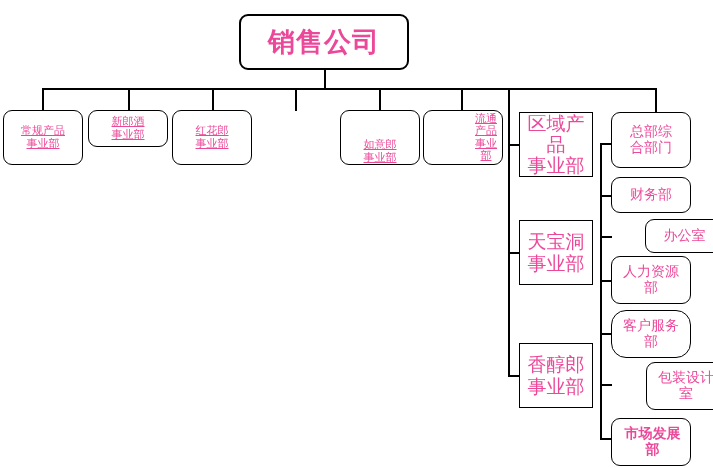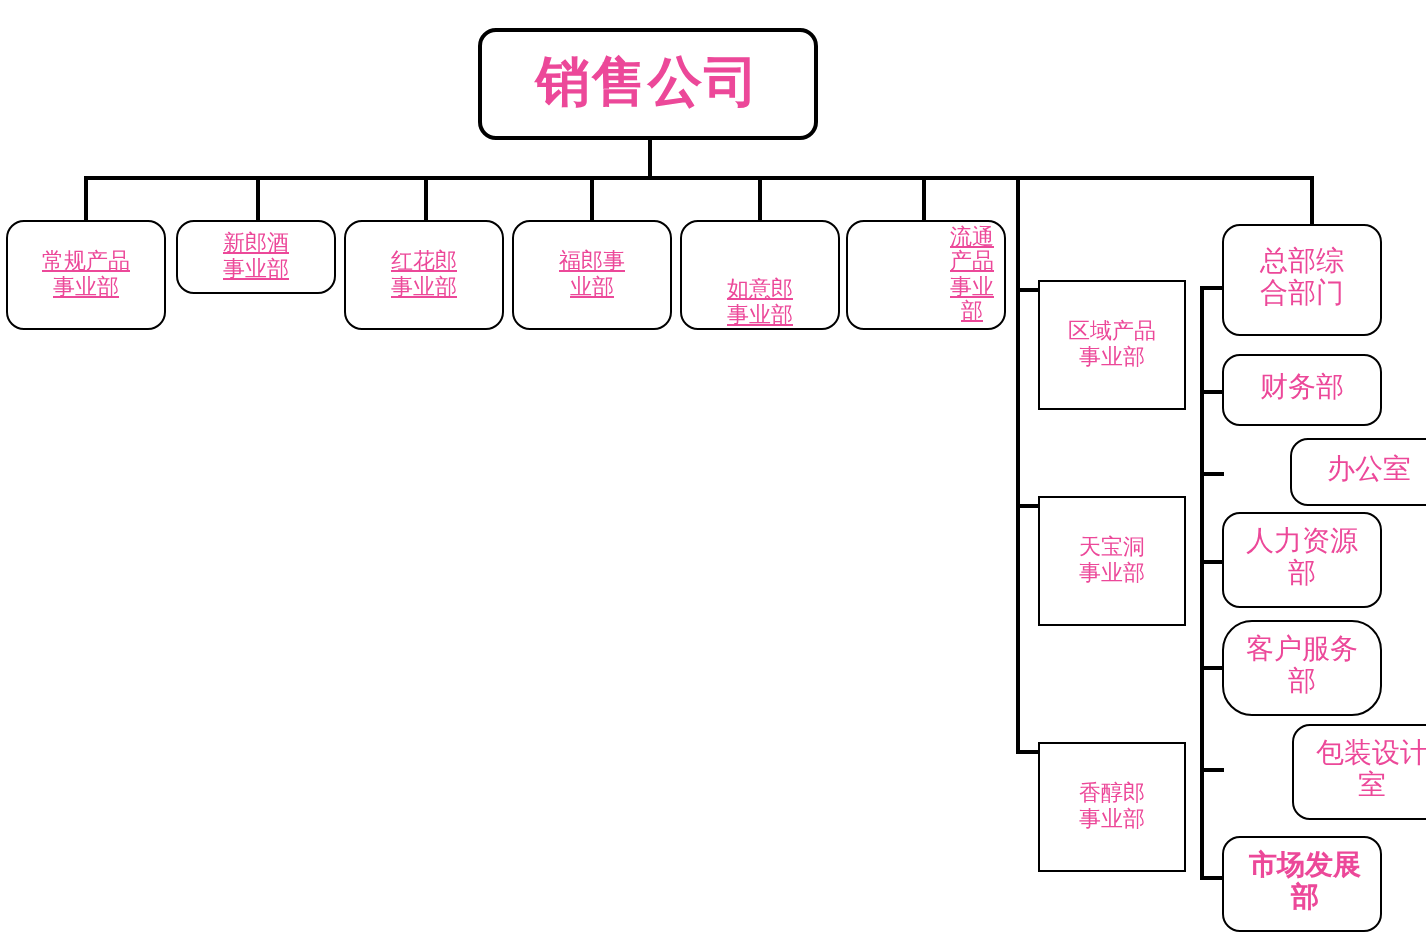--- a/index.html
+++ b/index.html
@@ -44,21 +44,21 @@
   .root {
     font-size: 27px;
     font-weight: 700;
     border-width: 2px;
     border-radius: 11px;
     letter-spacing: 1px;
   }
   
   .div-node { font-size: 11px; text-decoration: underline; }
   
-  .sq-node  { font-size: 11px; margin-top: 28px; }
+  .sq-node  { font-size: 19px; }
   
   .dept-node { font-size: 14px; }
 
   .bold-tail { font-weight: 700; }
 
   .overflow-left .label {
     text-align: center;
     padding-left: 4px;
   }
 
@@ -111,24 +111,20 @@
 事业部</span>
   </div>
   <div class="node rounded div-node" style="left:88px; top:110px; width:80px; height:37px;">
     <span class="label">新郎酒
 事业部</span>
   </div>
   <div class="node rounded div-node" style="left:172px; top:110px; width:80px; height:55px;">
     <span class="label">红花郎
 事业部</span>
   </div>
-  <div class="node rounded div-node" style="left:256px; top:110px; width:80px; height:55px;">
-    <span class="label">福郎事
-业部</span>
-  </div>
   <div class="node rounded div-node" style="left:340px; top:110px; width:80px; height:55px;align-items:flex-end;">
     <span class="label">如意郎
 事业部</span>
   </div>
   <div class="node rounded div-node" style="left:423px; top:110px; width:80px; height:55px;padding-left:46px;">
     <span class="label">流通产品
 事业部</span>
   </div>
 
   <div class="node square sq-node" style="left:519px; top:112px; width:74px; height:65px;">

